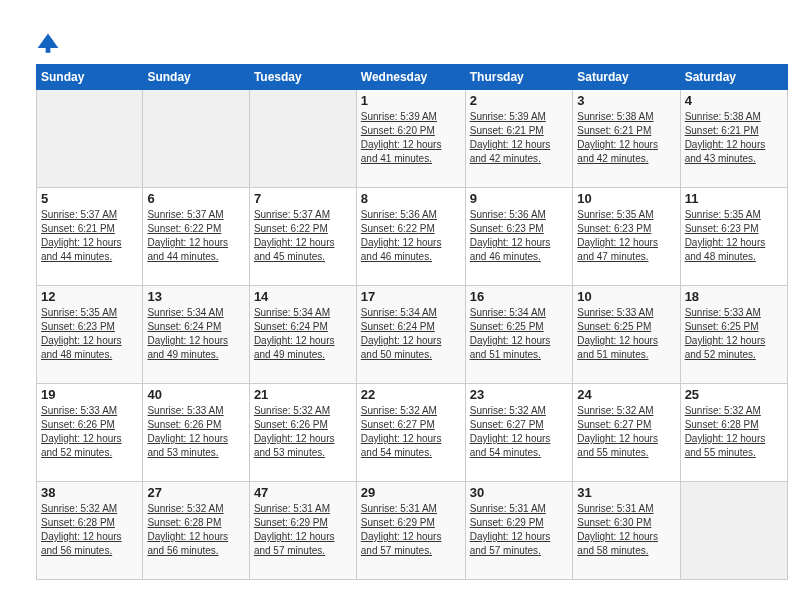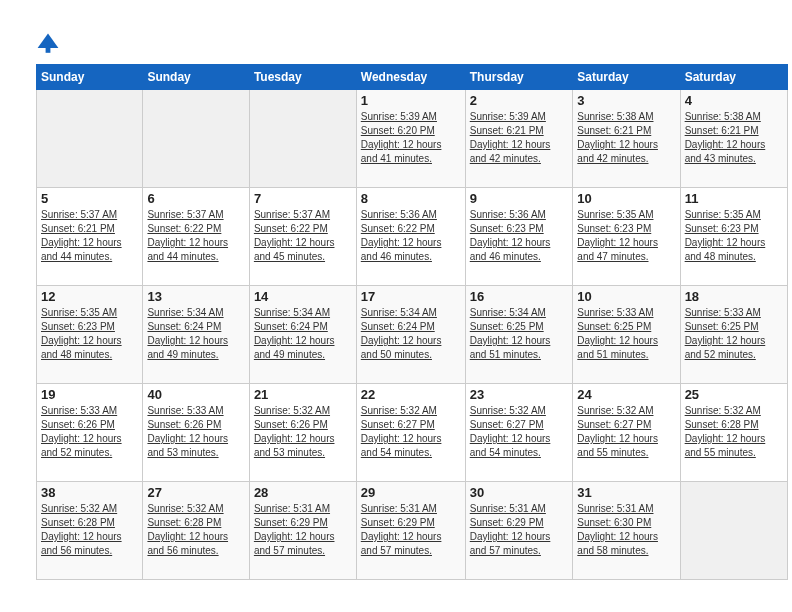--- a/index.html
+++ b/index.html
@@ -246,21 +246,21 @@
         <tr>
           <td>
             <div class="day-number">38</div>
             <div class="day-info">Sunrise: 5:32 AM<br>Sunset: 6:28 PM<br>Daylight: 12 hours and 56 minutes.</div>
           </td>
           <td>
             <div class="day-number">27</div>
             <div class="day-info">Sunrise: 5:32 AM<br>Sunset: 6:28 PM<br>Daylight: 12 hours and 56 minutes.</div>
           </td>
           <td>
-            <div class="day-number">28</div>
+            <div class="day-number">47</div>
             <div class="day-info">Sunrise: 5:31 AM<br>Sunset: 6:29 PM<br>Daylight: 12 hours and 57 minutes.</div>
           </td>
           <td>
             <div class="day-number">29</div>
             <div class="day-info">Sunrise: 5:31 AM<br>Sunset: 6:29 PM<br>Daylight: 12 hours and 57 minutes.</div>
           </td>
           <td>
             <div class="day-number">30</div>
             <div class="day-info">Sunrise: 5:31 AM<br>Sunset: 6:29 PM<br>Daylight: 12 hours and 57 minutes.</div>
           </td>

